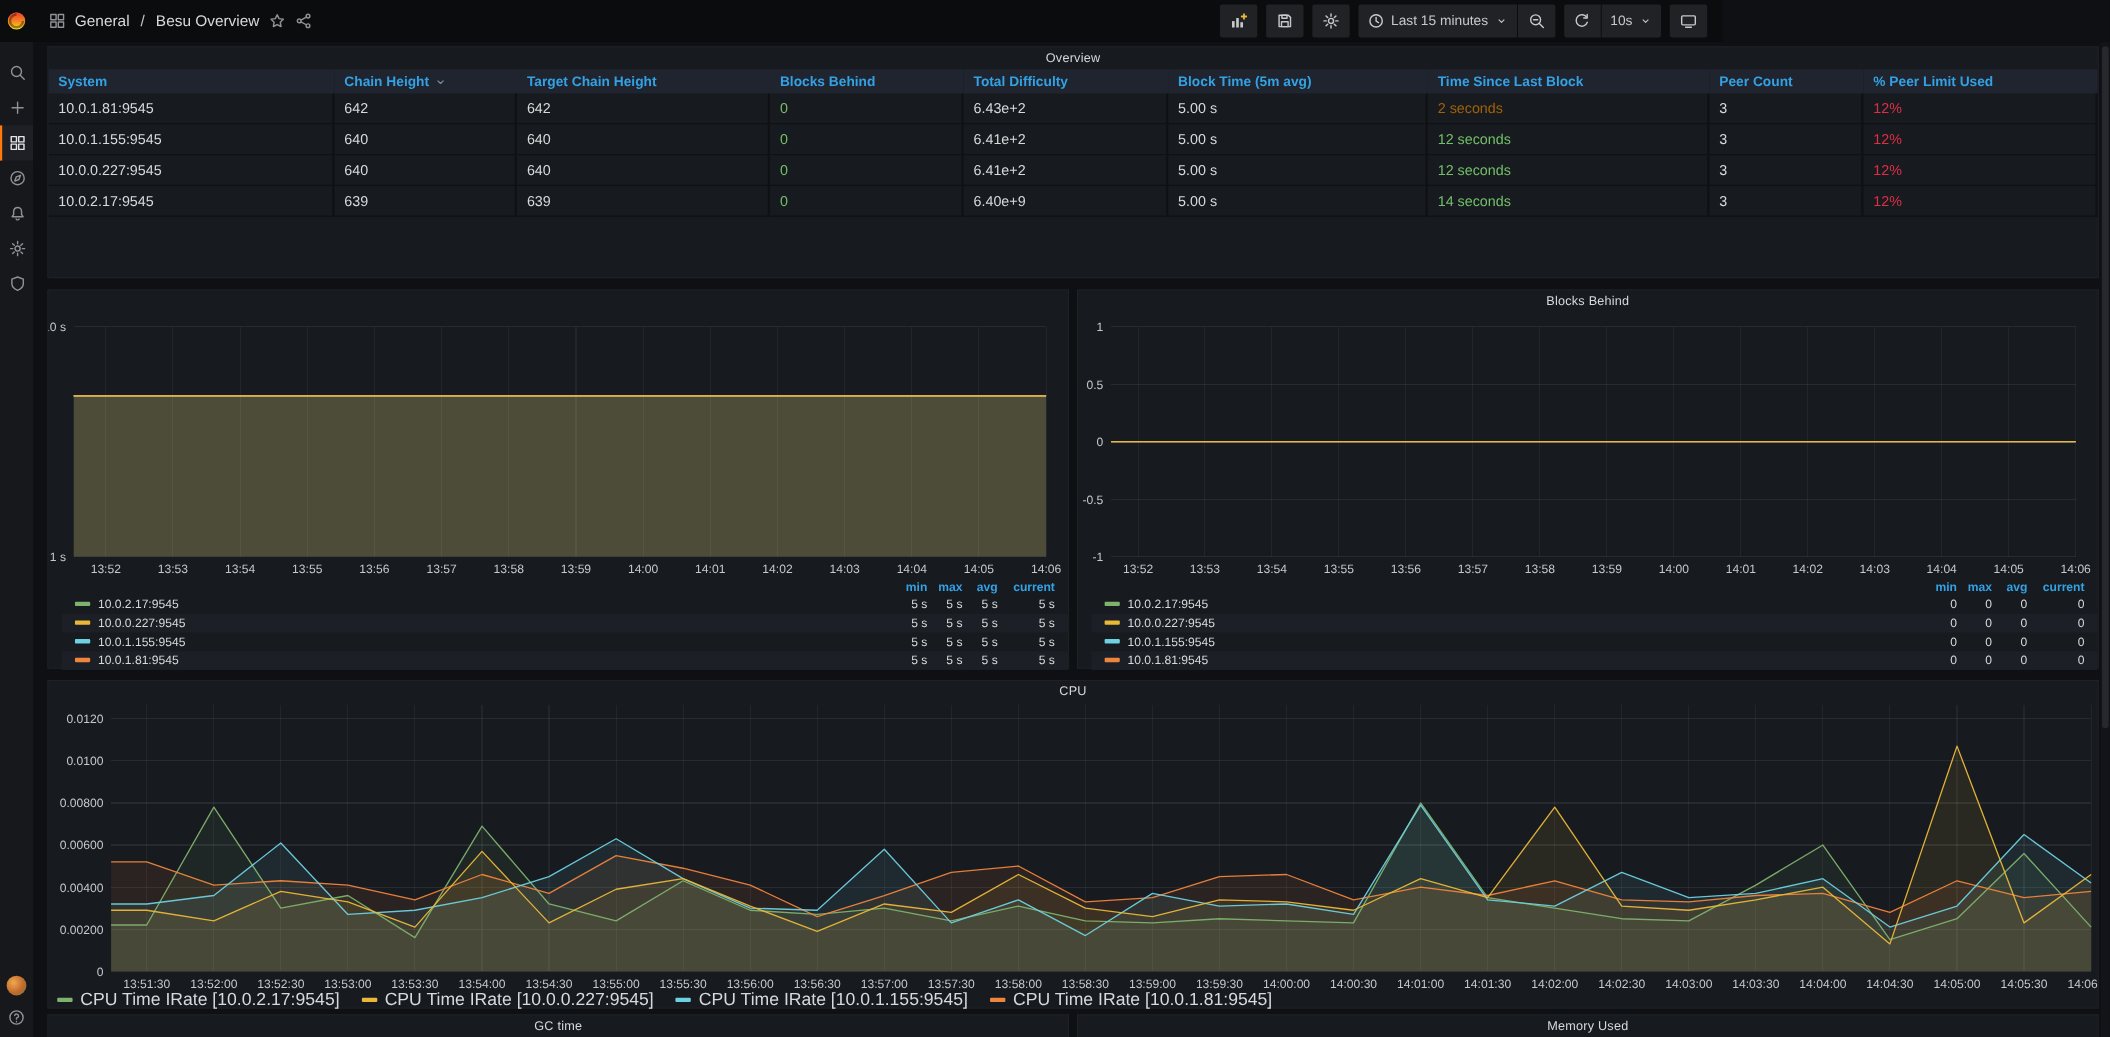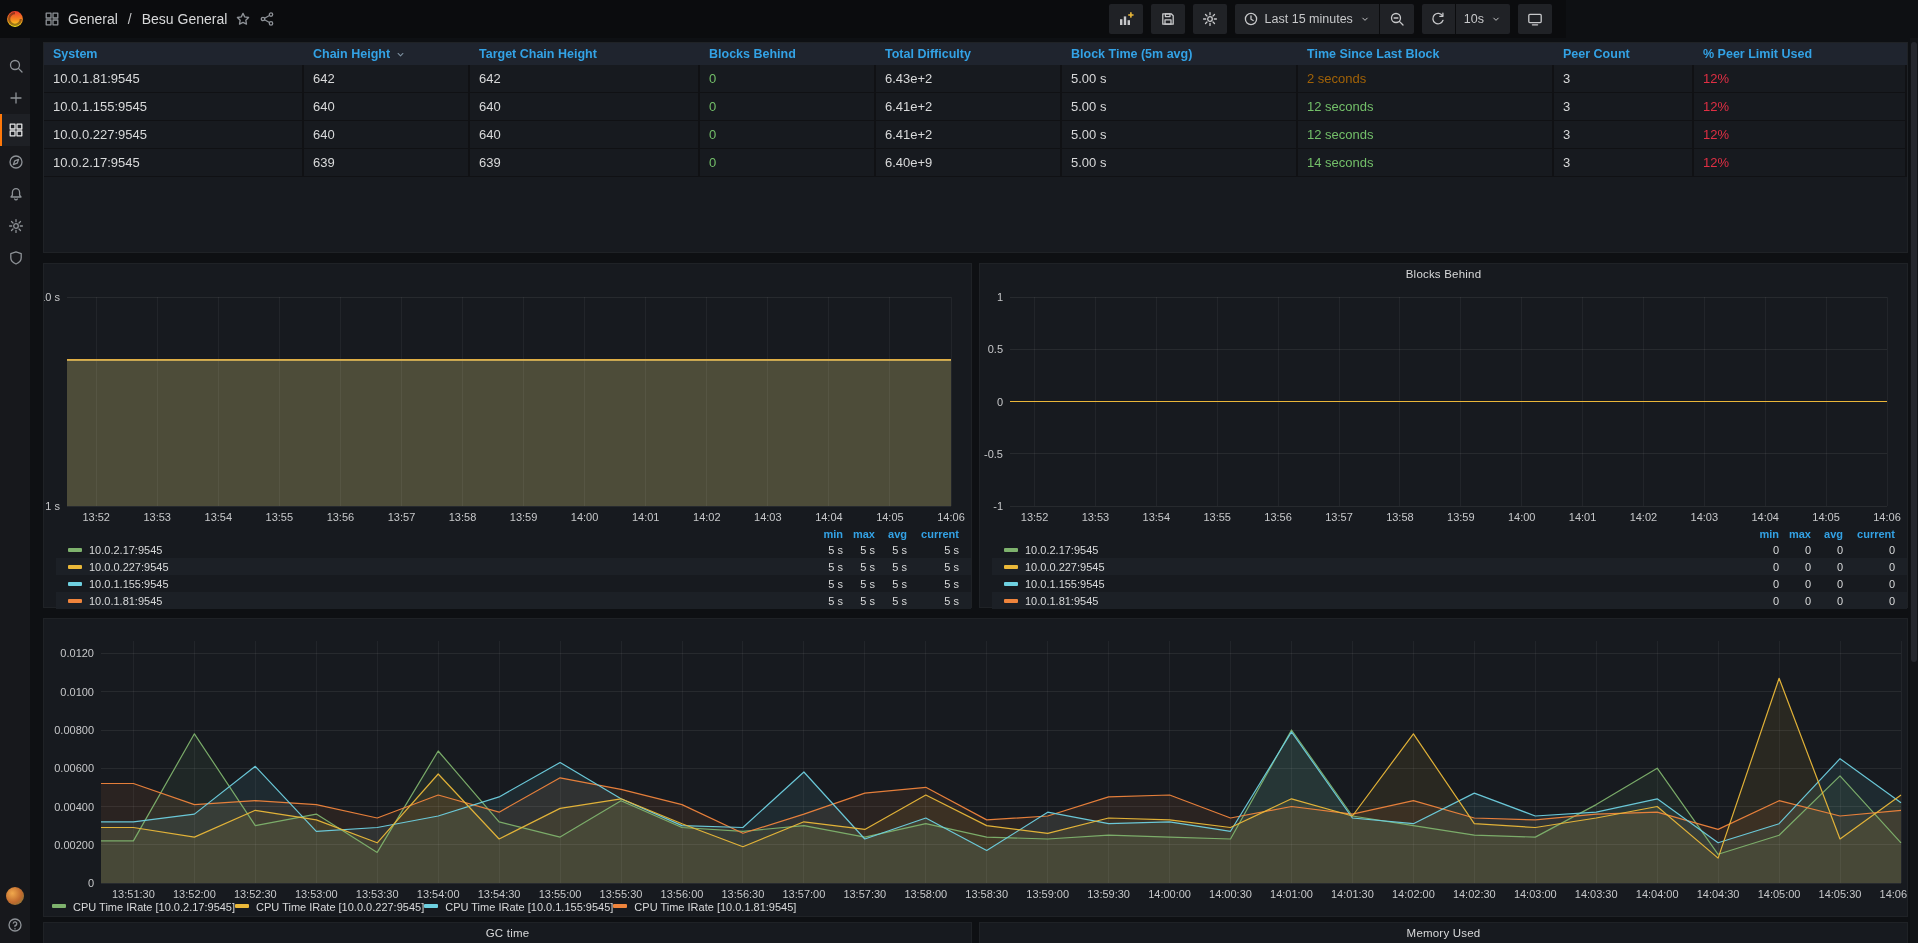--- a/index.html
+++ b/index.html
@@ -59,22 +59,22 @@
   .tlegend{position:absolute;left:12px;right:0}
   .tl-row{display:grid;grid-template-columns:1fr 34px 32px 32px 52px;align-items:center;
     height:17px;padding:0 12px;font-size:11px;color:var(--text)}
   .tl-row.head{height:15px}
   .tl-row.alt{background:var(--zebra)}
   .tl-v{text-align:right}
   .tl-h{color:var(--blue);font-weight:700}
   .sw{display:inline-block;width:14px;height:4px;border-radius:1px;margin-right:7px;
     vertical-align:middle;position:relative;top:-1px}
   .tl-name{cursor:pointer;white-space:nowrap;overflow:hidden}
-  .ilegend{position:absolute;left:8px;right:8px;display:flex;align-items:flex-start;
-    font-size:11px;color:var(--text)}
+  .ilegend{position:absolute;left:8px;right:8px;display:flex;align-items:flex-start;gap:20px;
+    font-size:16px;color:var(--text)}
   .ilegend .item{display:flex;align-items:center;cursor:pointer;white-space:nowrap}
   .vscroll-track{position:absolute;right:0;top:38px;width:8px;height:905px;background:#121417}
   .vscroll-thumb{position:absolute;right:1px;top:42px;width:6px;height:620px;background:#26282e;
     border-radius:3px;cursor:pointer}
 </style>
 </head>
 <body>
 
 <div class="topbar">
   <div class="logo">
@@ -94,21 +94,21 @@
     <span class="ci">
         <svg class="icn " viewBox="0 0 16 16">
           <rect x="2.2" y="2.2" width="4.8" height="4.8"></rect>
           <rect x="9" y="2.2" width="4.8" height="4.8"></rect>
           <rect x="2.2" y="9" width="4.8" height="4.8"></rect>
           <rect x="9" y="9" width="4.8" height="4.8"></rect>
         </svg>
       </span>
     <span>General</span>
     <span class="sep">/</span>
-    <span>Besu General</span>
+    <span>Besu Overview</span>
     <span class="ci">
         <svg class="icn " viewBox="0 0 16 16">
           <path d="M8 2.4l1.7 3.5 3.9.6-2.8 2.7.7 3.9L8 11.3 4.5 13.1l.7-3.9-2.8-2.7 3.9-.6z"></path>
         </svg>
       </span>
     <span class="ci">
         <svg class="icn " viewBox="0 0 16 16">
           <circle cx="12" cy="3.6" r="1.7"></circle>
           <circle cx="4" cy="8" r="1.7"></circle>
           <circle cx="12" cy="12.4" r="1.7"></circle>
@@ -252,20 +252,21 @@
             <path d="M8 11.6v.3"></path>
           </svg>
         </span>
       </div>
   </div>
 </div>
 
 <div class="dash">
 
   <div class="panel" style="left:13px;top:4px;width:1865px;height:211px">
+    <div class="ptitle">Overview</div>
     <div class="tbl" id="overview-table">
         <div class="hc">System</div>
         <div class="hc">Chain Height<svg class="sort-caret" viewBox="0 0 16 16">
             <path d="M4.5 6.5L8 10l3.5-3.5"></path>
           </svg></div>
         <div class="hc">Target Chain Height</div>
         <div class="hc">Blocks Behind</div>
         <div class="hc">Total Difficulty</div>
         <div class="hc">Block Time (5m avg)</div>
         <div class="hc">Time Since Last Block</div>
@@ -475,20 +476,21 @@
           <span class="tl-name"><i class="sw" style="background:#EF843C"></i>10.0.1.81:9545</span>
           <span class="tl-v">0</span>
           <span class="tl-v">0</span>
           <span class="tl-v">0</span>
           <span class="tl-v">0</span>
         </div>
       </div>
   </div>
 
   <div class="panel" style="left:13px;top:580px;width:1865px;height:299px">
+    <div class="ptitle">CPU</div>
     <div class="chart" id="chart-cpu" style="top:20px;height:262px"><svg width="1863" height="262">
           <polygon points="57.0,201.9 89.4,201.9 150.4,94.8 211.3,186.6 272.3,175.1 333.2,213.4 394.2,112.0 455.1,182.8 516.1,198.1 577.0,161.7 638.0,188.5 698.9,192.3 759.9,186.6 820.8,198.1 881.8,184.7 942.7,198.1 1003.7,200.0 1064.6,196.2 1125.6,198.1 1186.5,200.0 1247.5,91.0 1308.4,177.0 1369.4,186.6 1430.3,196.2 1491.3,198.1 1552.2,165.6 1613.2,129.2 1674.1,215.3 1735.1,196.2 1796.0,136.9 1857.0,203.8 1857.0,244 57.0,244" fill="#7EB26D" fill-opacity="0.09"></polygon>
           <polygon points="57.0,144.5 89.4,144.5 150.4,165.6 211.3,161.7 272.3,165.6 333.2,179.0 394.2,156.0 455.1,173.2 516.1,138.8 577.0,150.3 638.0,165.6 698.9,194.3 759.9,175.1 820.8,154.1 881.8,148.3 942.7,180.9 1003.7,177.0 1064.6,157.9 1125.6,156.0 1186.5,179.0 1247.5,167.5 1308.4,175.1 1369.4,161.7 1430.3,179.0 1491.3,180.9 1552.2,175.1 1613.2,173.2 1674.1,190.4 1735.1,161.7 1796.0,177.0 1857.0,171.3 1857.0,244 57.0,244" fill="#EF843C" fill-opacity="0.09"></polygon>
           <polygon points="57.0,182.8 89.4,182.8 150.4,175.1 211.3,127.3 272.3,192.3 333.2,188.5 394.2,177.0 455.1,157.9 516.1,123.5 577.0,159.8 638.0,186.6 698.9,188.5 759.9,133.0 820.8,200.0 881.8,179.0 942.7,211.5 1003.7,173.2 1064.6,184.7 1125.6,182.8 1186.5,192.3 1247.5,92.9 1308.4,179.0 1369.4,184.7 1430.3,154.1 1491.3,177.0 1552.2,173.2 1613.2,159.8 1674.1,203.8 1735.1,184.7 1796.0,119.7 1857.0,163.7 1857.0,244 57.0,244" fill="#6ED0E0" fill-opacity="0.09"></polygon>
           <polygon points="57.0,188.5 89.4,188.5 150.4,198.1 211.3,171.3 272.3,180.9 333.2,203.8 394.2,135.0 455.1,200.0 516.1,169.4 577.0,159.8 638.0,184.7 698.9,207.7 759.9,182.8 820.8,190.4 881.8,156.0 942.7,186.6 1003.7,194.3 1064.6,179.0 1125.6,180.9 1186.5,188.5 1247.5,159.8 1308.4,177.0 1369.4,94.8 1430.3,184.7 1491.3,188.5 1552.2,179.0 1613.2,167.5 1674.1,219.1 1735.1,39.3 1796.0,200.0 1857.0,156.0 1857.0,244 57.0,244" fill="#EAB839" fill-opacity="0.09"></polygon>
           <line x1="57" y1="244.0" x2="1857" y2="244.0" stroke="rgba(255,255,255,0.07)" shape-rendering="crispEdges"></line>
           <line x1="57" y1="205.7" x2="1857" y2="205.7" stroke="rgba(255,255,255,0.07)" shape-rendering="crispEdges"></line>
           <line x1="57" y1="167.5" x2="1857" y2="167.5" stroke="rgba(255,255,255,0.07)" shape-rendering="crispEdges"></line>
           <line x1="57" y1="129.2" x2="1857" y2="129.2" stroke="rgba(255,255,255,0.07)" shape-rendering="crispEdges"></line>
           <line x1="57" y1="91.0" x2="1857" y2="91.0" stroke="rgba(255,255,255,0.07)" shape-rendering="crispEdges"></line>

